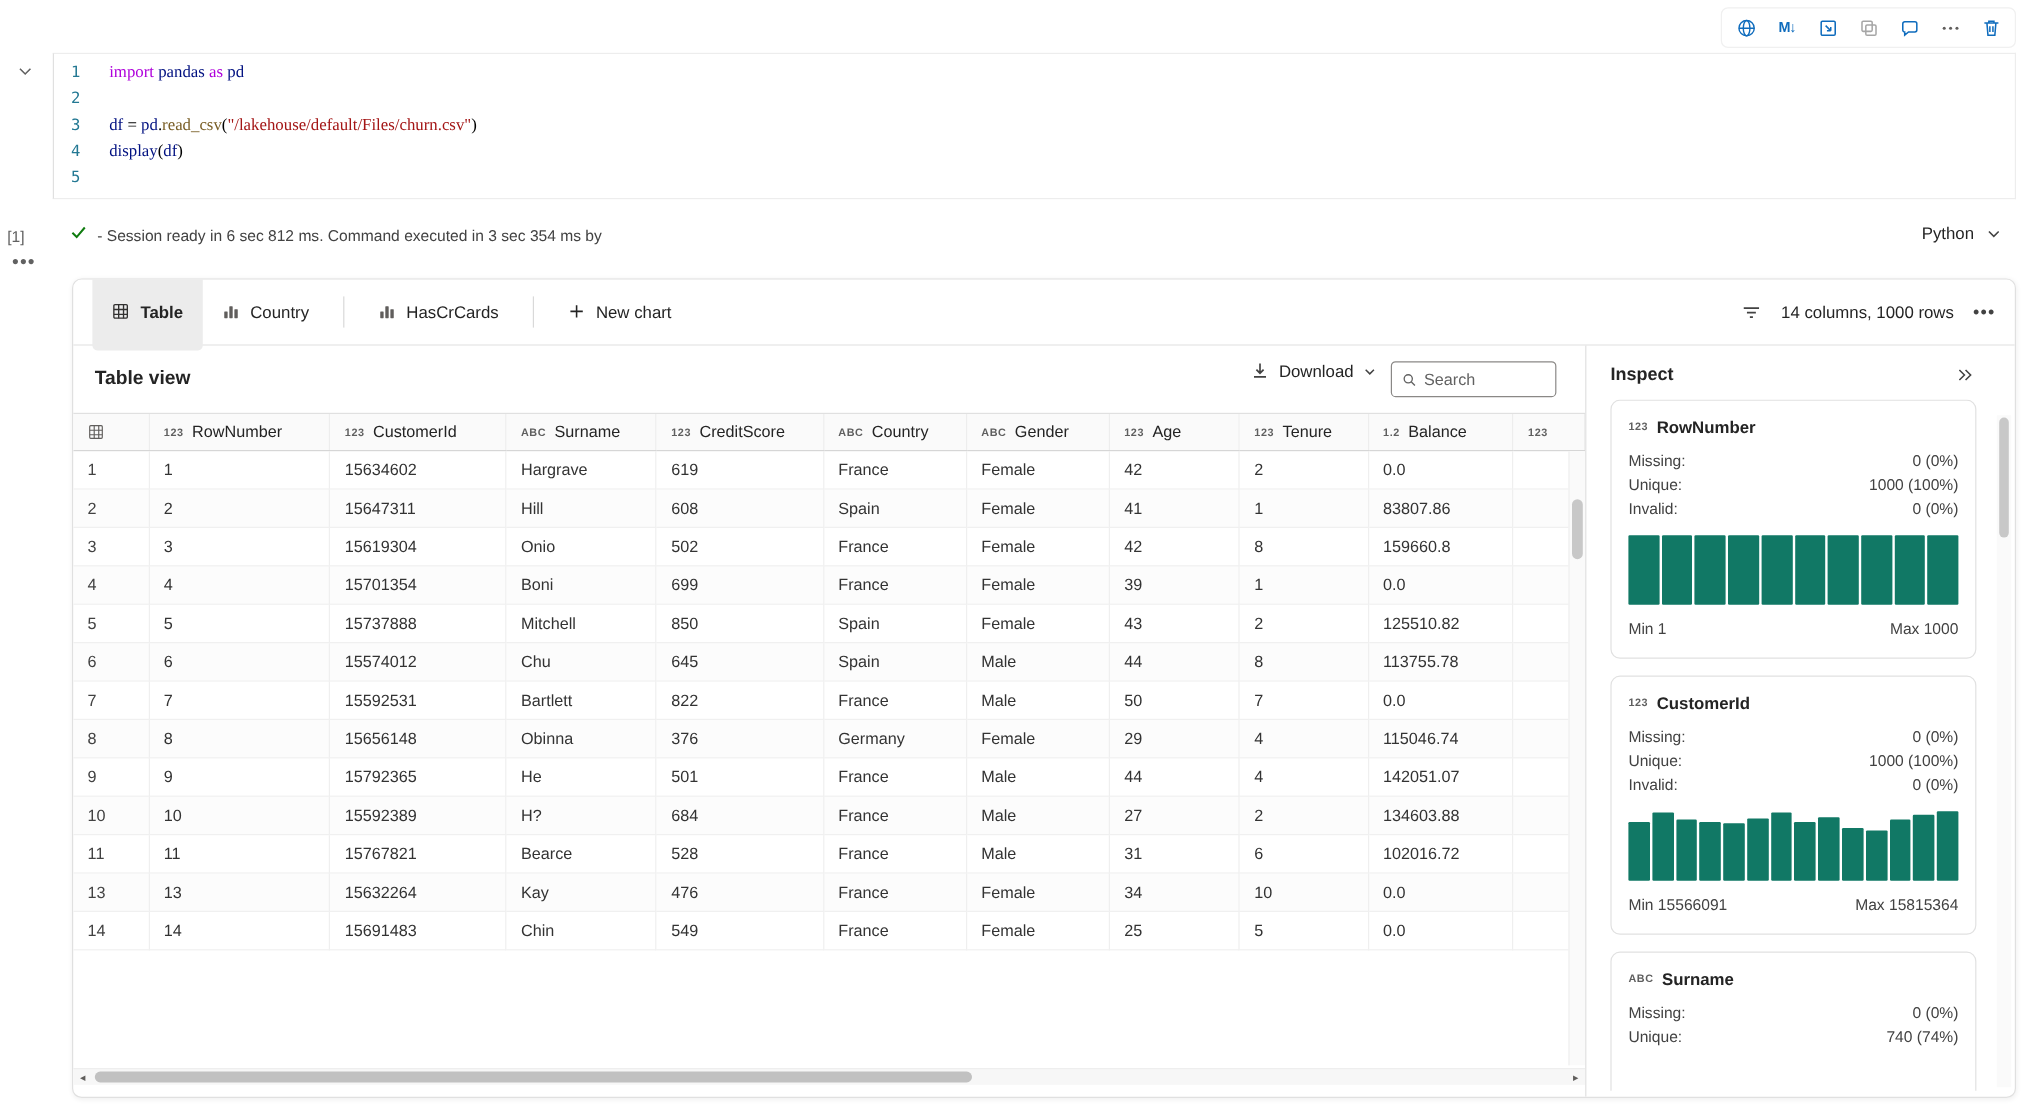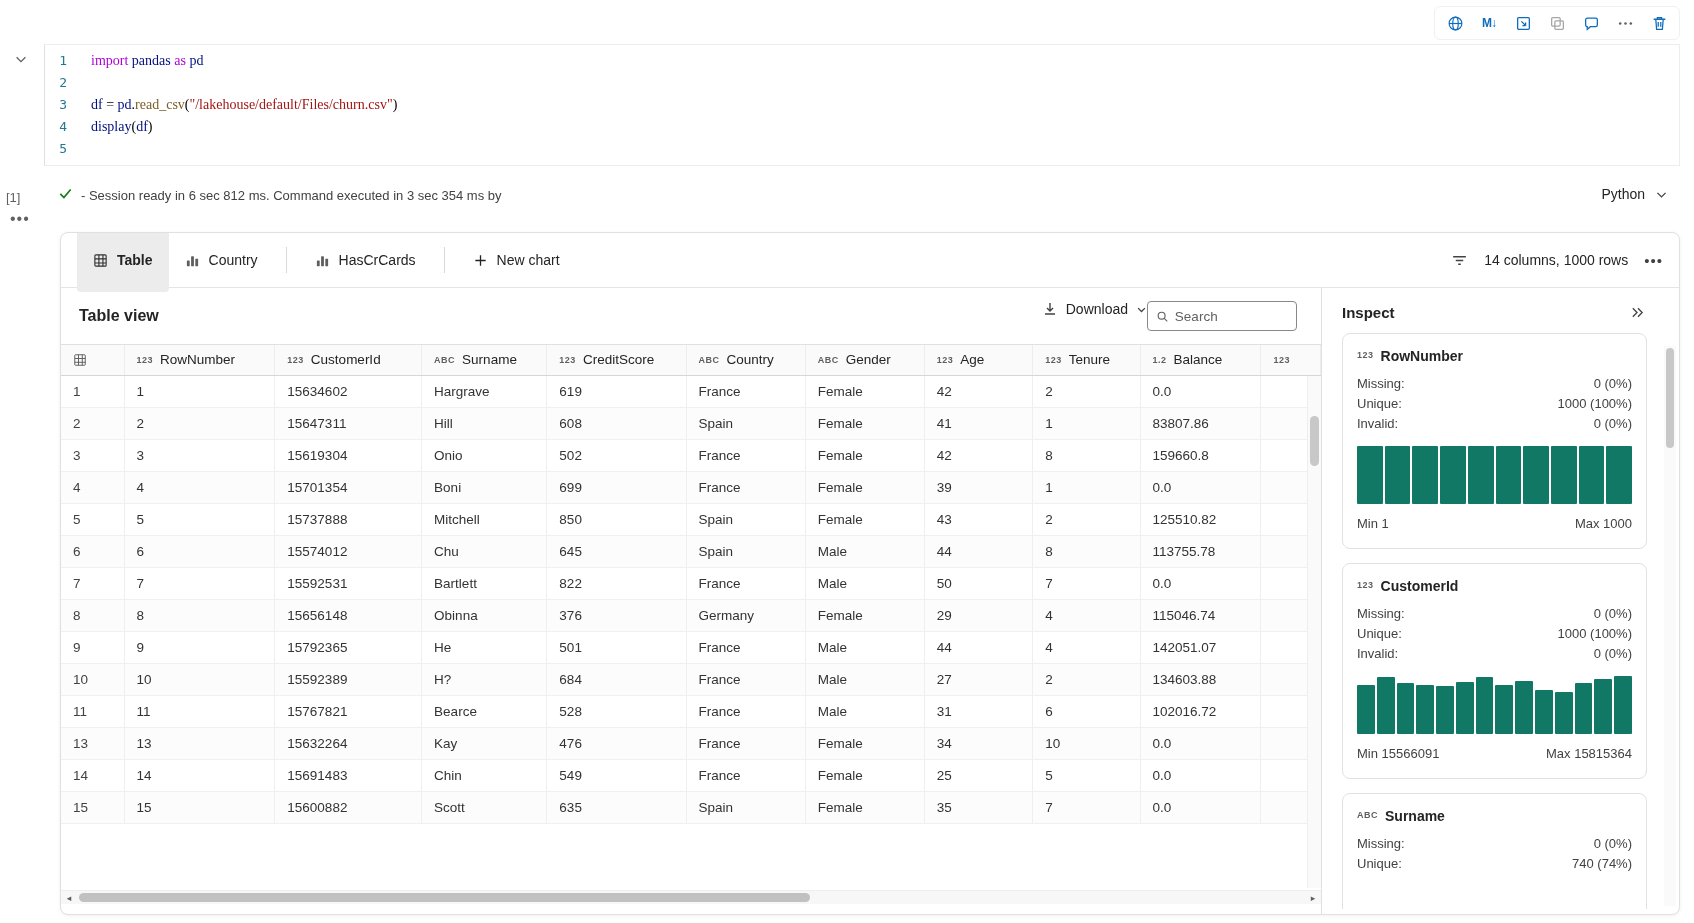--- a/index.html
+++ b/index.html
@@ -31,38 +31,38 @@
   .status-text { font-size:13px; color:#424242; }
   .lang-select { position:absolute; right:26px; top:186px; display:flex; align-items:center; gap:10px;
     font-size:14px; color:#242424; cursor:pointer; }
   .more-left { position:absolute; left:10px; top:210px; color:#616161; font-size:16px; letter-spacing:1px; cursor:pointer; }
 
   
   .results-panel { position:absolute; left:60px; top:232px; right:14px; bottom:8px;
     background:#fff; border:1px solid #e0e0e0; border-radius:8px;
     box-shadow:0 1px 4px rgba(0,0,0,.06); overflow:hidden; }
   .tabs-row { height:54px; display:flex; align-items:center; padding:0 16px; }
-  .tab { display:flex; align-items:center; gap:9px; padding:24px 16px; font-size:14px;
+  .tab { display:flex; gap:9px; padding:24px 16px; font-size:14px;
     color:#242424; cursor:pointer; border-radius:4px; white-space:nowrap; }
   .tab.selected { background:#ececec; font-weight:700; }
   .tab-sep { width:1px; height:26px; background:#d9d9d9; margin:0 12px; flex:none; }
   .tabs-right { margin-left:auto; display:flex; align-items:center; gap:16px; }
   .summary-text { font-size:14px; color:#242424; }
   .results-divider { height:1px; background:#e5e5e5; }
   .results-body { display:flex; height:calc(100% - 55px); }
 
   
   .table-area { flex:1; min-width:0; display:flex; flex-direction:column; position:relative; }
   .tv-header { height:56px; display:flex; align-items:center; padding:0 24px 0 18px; }
   .tv-title { font-size:16px; font-weight:700; color:#242424; }
   .tv-controls { margin-left:auto; display:flex; align-items:flex-start; }
   .download-btn { display:flex; align-items:center; gap:8px; font-size:14px; color:#242424;
     background:none; border:none; cursor:pointer; font-family:inherit; }
-  .search-box { width:150px; height:30px; border:1px solid #8a8886; border-radius:4px;
-    display:flex; align-items:center; gap:6px; padding:0 8px; background:#fff; }
+  .search-box { width:138px; height:30px; border:1px solid #8a8886; border-radius:4px;
+    display:flex; align-items:center; gap:6px; padding:0 8px; background:#fff;margin-left:12px; }
   .search-box input { border:none; outline:none; width:100%; font-size:13.5px;
     font-family:inherit; color:#242424; background:transparent; }
   .search-box input::placeholder { color:#616161; }
 
   .grid-viewport { position:relative; height:544px; overflow:hidden; border-top:1px solid #e0e0e0; }
   table.data-table { border-collapse:collapse; table-layout:fixed; }
   .data-table th { height:30px; background:#fafafa; border-bottom:1px solid #d6d6d6;
     border-right:1px solid #ededed; font-weight:400; font-size:13.5px; color:#242424;
     text-align:left; padding:0 12px; white-space:nowrap; overflow:hidden; }
   .data-table td { height:32px; border-bottom:1px solid #f0f0f0; border-right:1px solid #efefef;
@@ -468,33 +468,20 @@
                   <td>15691483</td>
                   <td>Chin</td>
                   <td>549</td>
                   <td>France</td>
                   <td>Female</td>
                   <td>25</td>
                   <td>5</td>
                   <td>0.0</td>
                   <td></td>
                 </tr>
-                <tr>
-                  <td class="idx">15</td>
-                  <td>15</td>
-                  <td>15600882</td>
-                  <td>Scott</td>
-                  <td>635</td>
-                  <td>Spain</td>
-                  <td>Female</td>
-                  <td>35</td>
-                  <td>7</td>
-                  <td>0.0</td>
-                  <td></td>
-                </tr>
               </tbody>
             </table>
           <div class="v-scrollbar">
             <div class="v-thumb"></div>
           </div>
         </div>
 
         <div class="h-scrollbar">
           <div class="h-arrow left">◂</div>
           <div class="h-thumb"></div>

